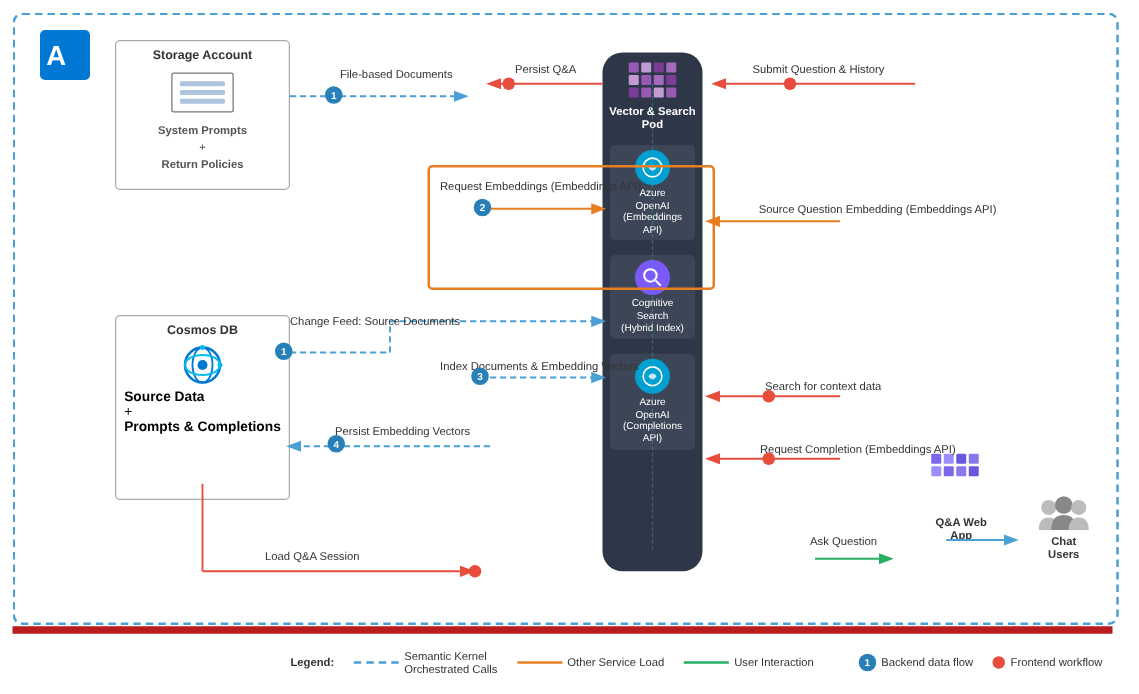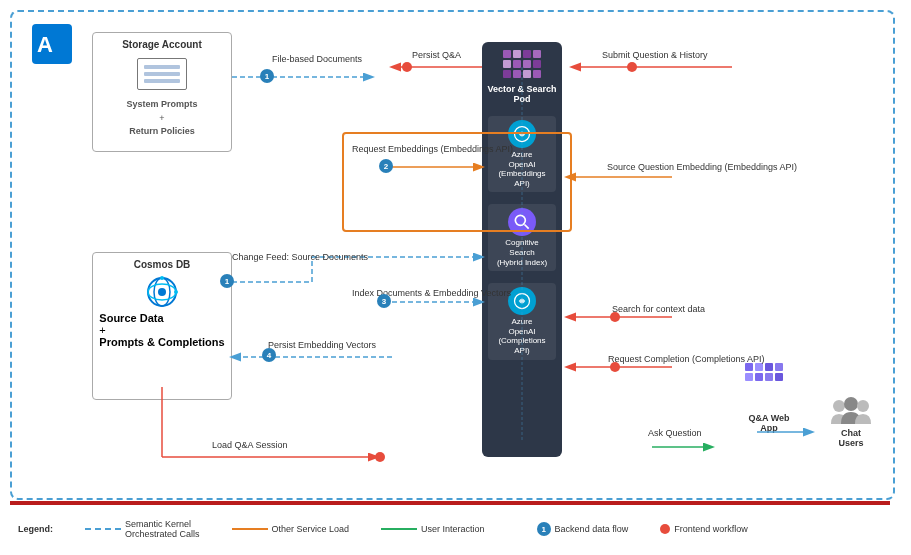--- a/index.html
+++ b/index.html
@@ -115,21 +115,21 @@
     }
 
     
     .vector-pod {
       position: absolute;
       top: 30px;
       left: 470px;
       width: 80px;
       height: 415px;
       background: #2d3748;
-      border-radius: 6px;
+      border-radius: 16px;
       display: flex;
       flex-direction: column;
       align-items: center;
       padding: 8px 4px;
       gap: 2px;
     }
     .vector-pod-title {
       color: #fff;
       font-size: 9px;
       font-weight: 600;
@@ -479,41 +479,41 @@
   <div class="ann-label" style="top:276px;left:340px;">Index Documents &amp;
 Embedding Vectors</div>
 
   <div class="ann-label" style="top:292px;left:600px;">Search for
 context data</div>
 
   <div class="ann-label" style="top:328px;left:256px;">Persist Embedding
 Vectors</div>
 
   <div class="ann-label" style="top:342px;left:596px;">Request Completion
-(Completions API)</div>
+(Embeddings API)</div>
 
   <div class="ann-label" style="top:428px;left:200px;">Load Q&amp;A Session</div>
 
   <div class="ann-label" style="top:416px;left:636px;">Ask Question</div>
 
   <div class="num-circle num-blue" style="top:57px;left:248px;">1</div>
   <div class="num-circle num-blue" style="top:147px;left:367px;">2</div>
   <div class="num-circle num-blue" style="top:262px;left:208px;">1</div>
   <div class="num-circle num-blue" style="top:282px;left:365px;">3</div>
   <div class="num-circle num-blue" style="top:336px;left:250px;">4</div>
 
   <div class="red-dot" style="top:50px;left:390px;"></div>
   <div class="red-dot" style="top:50px;left:615px;"></div>
   <div class="red-dot" style="top:300px;left:598px;"></div>
   <div class="red-dot" style="top:350px;left:598px;"></div>
   <div class="red-dot" style="top:440px;left:363px;"></div>
 
 </div>
 
-<div class="legend" style="position:absolute;bottom:2px;left:10px;width:880px;height:52px;display:flex;align-items:center;gap:32px;padding:4px 8px;border-top:4px solid #b91c1c;">
+<div class="legend" style="position:absolute;bottom:2px;left:10px;width:880px;height:52px;display:flex;align-items:center;gap:16px;padding:4px 8px;border-top:6px solid #b91c1c;justify-content:flex-end;">
   <span class="legend-title">Legend:</span>
 
   <div class="legend-item">
     <div style="border-top:2px dashed #4a9fd4;width:36px;"></div>
     <span>Semantic Kernel<br>Orchestrated Calls</span>
   </div>
 
   <div class="legend-item">
     <div style="border-top:2px solid #e67e22;width:36px;"></div>
     <span>Other Service Load</span>

